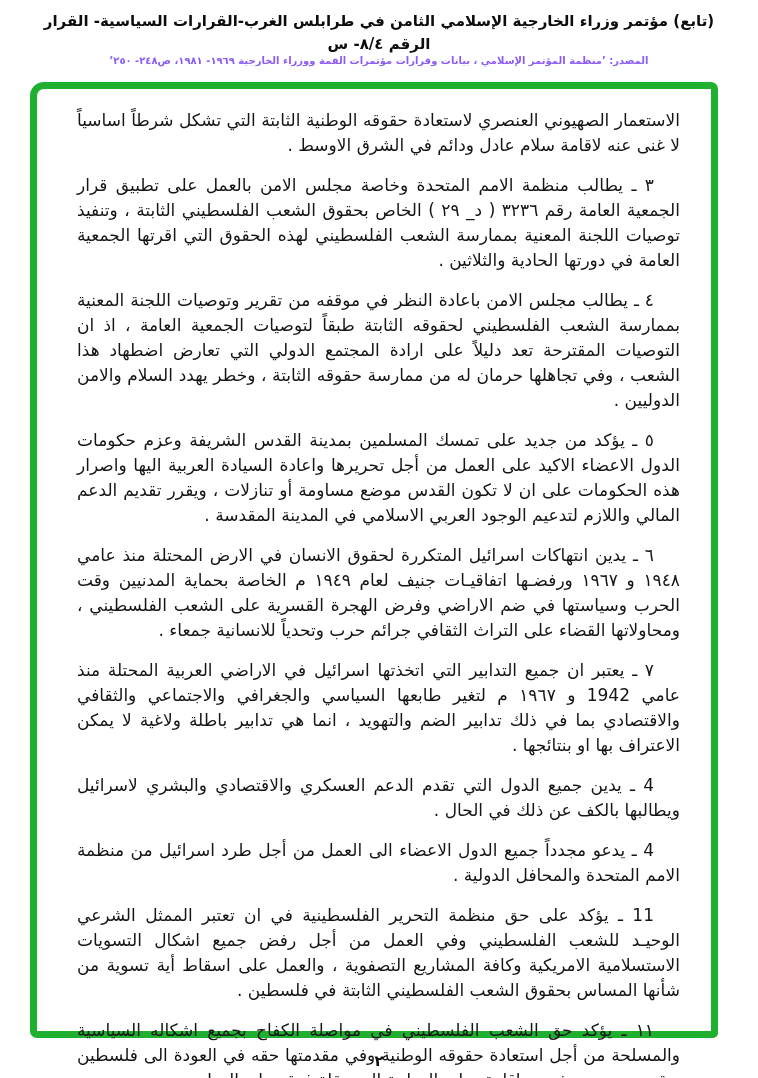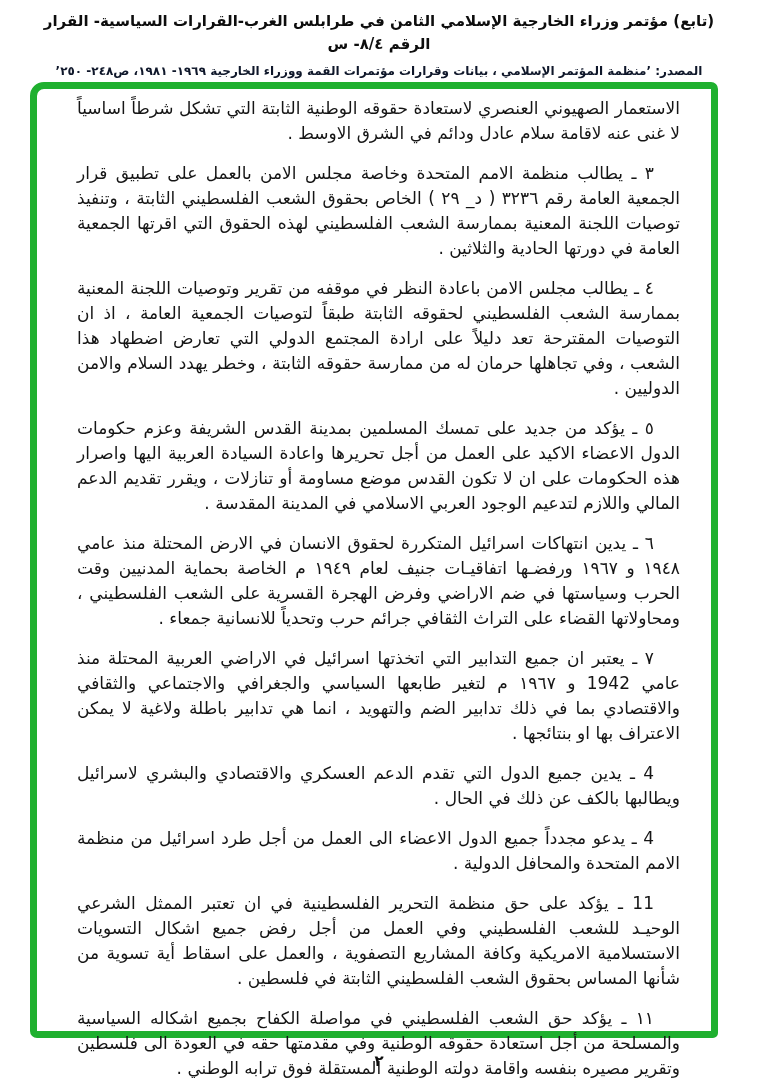--- a/index.html
+++ b/index.html
@@ -29,24 +29,23 @@
   }
   .header-line1 {
     font-size: 15px;
     font-weight: bold;
     line-height: 1.5;
     letter-spacing: 0px;
     color: #0d0d0d;
     padding: 0 30px;
   }
   .header-line2 {
-    font-size: 12px;
+    font-size: 10px;
     font-weight: bold;
-    margin-top: 9px;
-    color: #0f172a;
+    color: #8b5cf6;
   }
   .frame {
     position: absolute;
     left: 30px;
     top: 82px;
     width: 674px;  
     height: 942px; 
     border: 7px solid #1fb02f;
     border-radius: 14px 7px 5px 7px;
     background: #ffffff;
@@ -58,21 +57,21 @@
     right: 31px;
     left: 40px;
     direction: rtl;
     text-align: justify;
     text-align-last: right;
     font-size: 17px;
     line-height: 25px;
     color: #151515;
   }
   .content p {
-    margin: 0 0 15px 0;
+    margin: 12px 0 15px 0;
   }
   .content p.indent {
     text-indent: 26px;
   }
   .page-number {
     position: absolute;
     bottom: 8px;
     left: 0;
     width: 758px;
     text-align: center;

